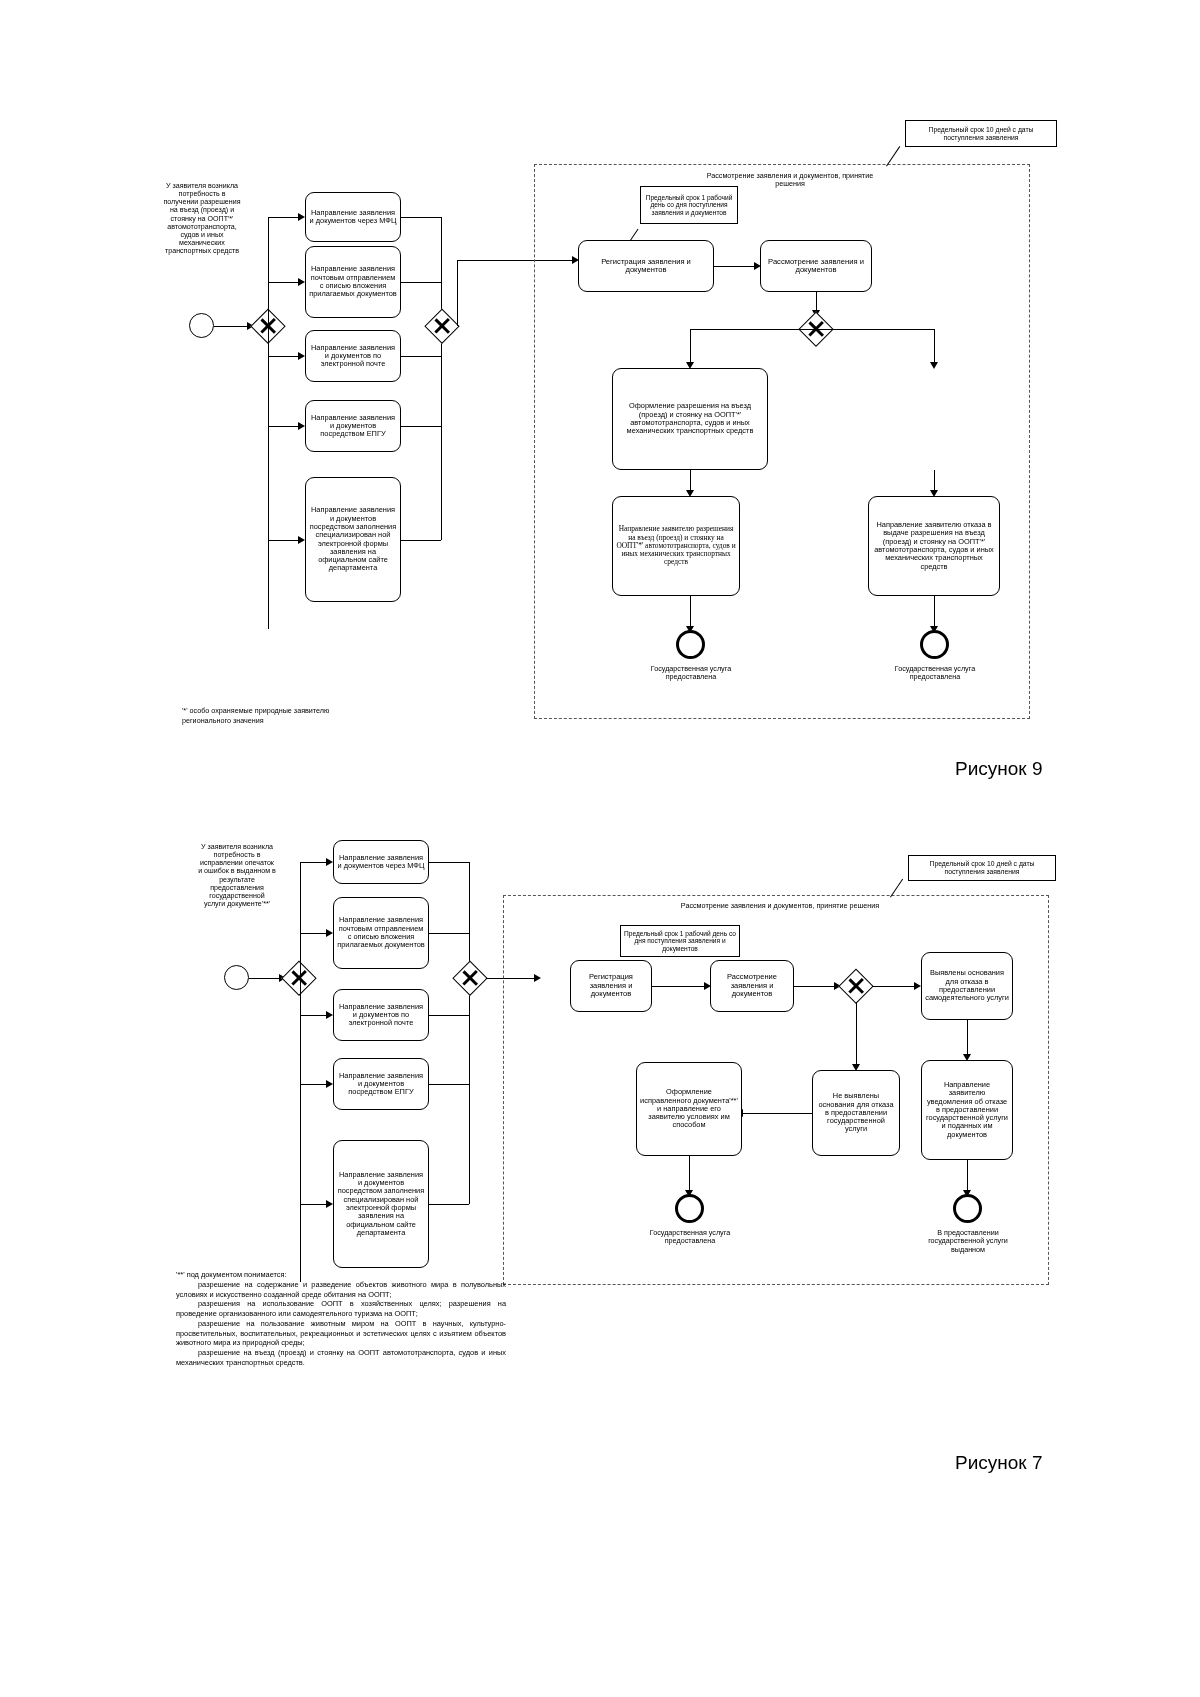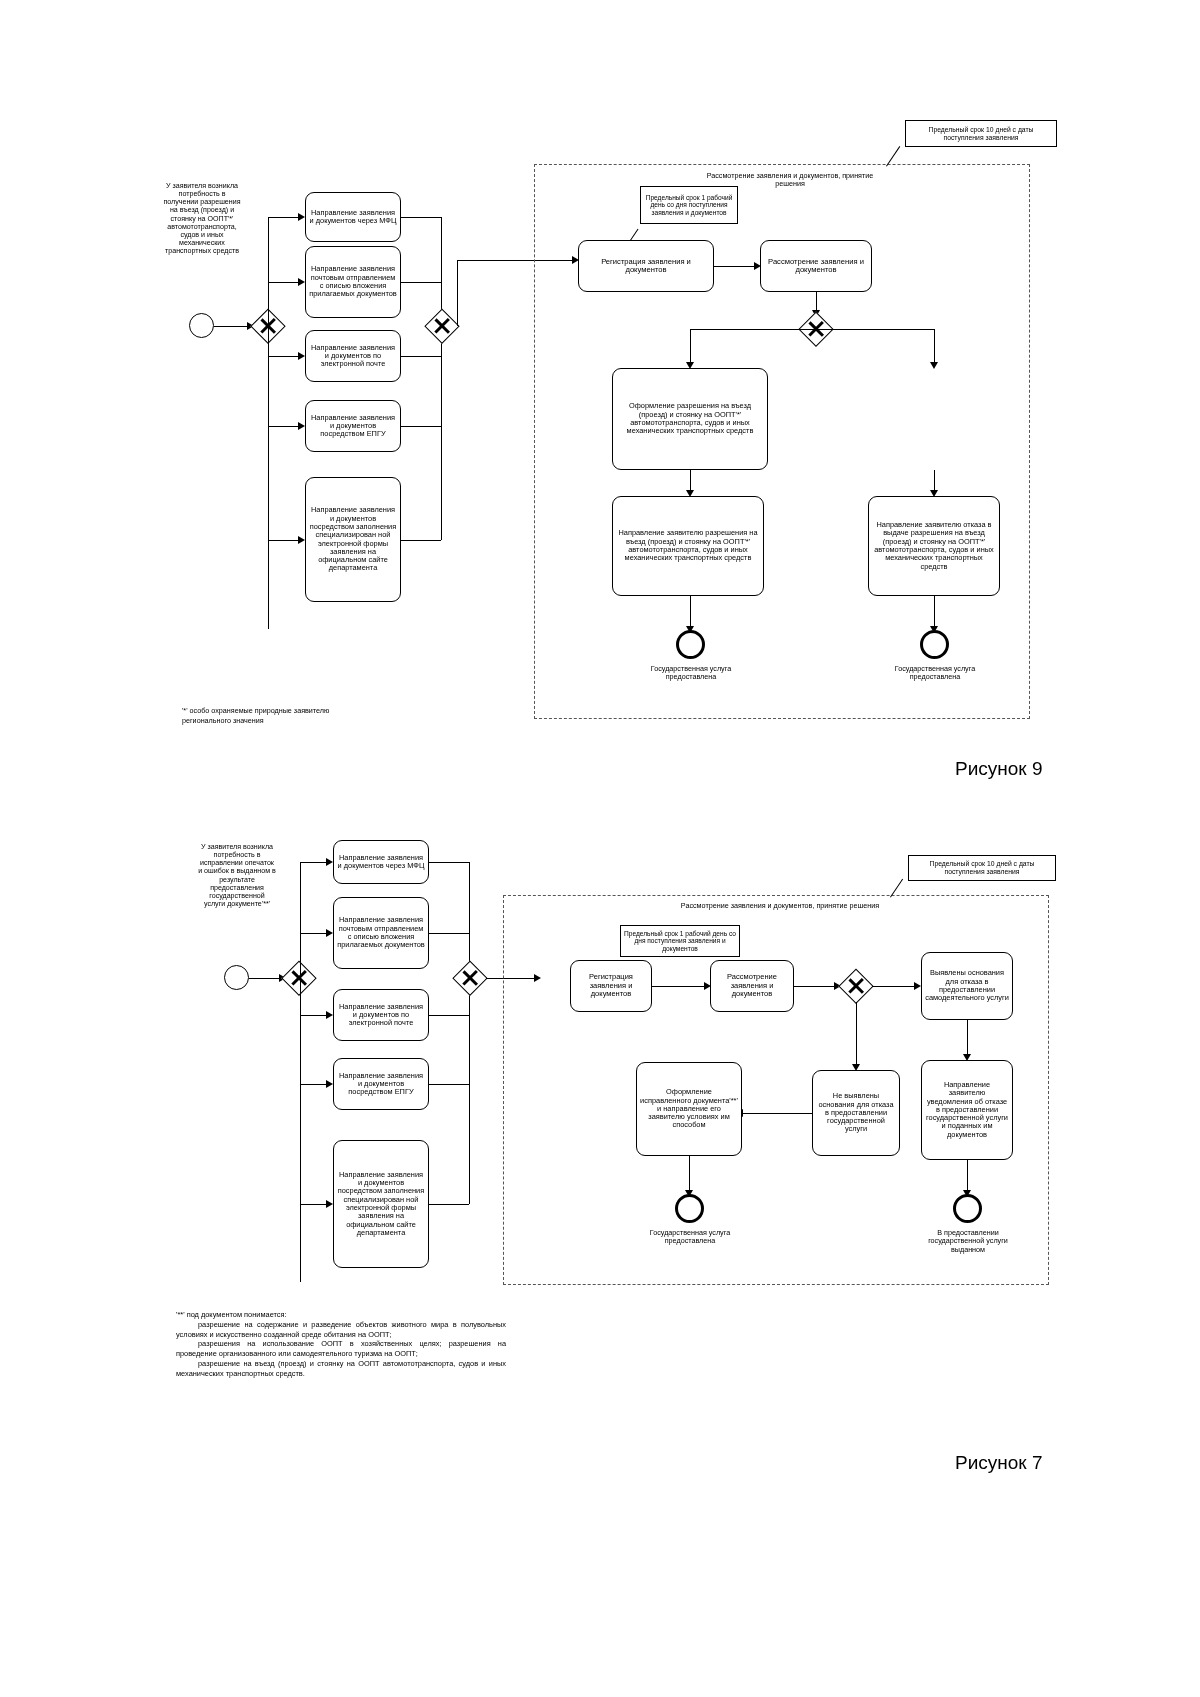--- a/index.html
+++ b/index.html
@@ -233,21 +233,21 @@
   <div class="task" style="left:612px; top:368px; width:156px; height:102px; font-size:7.4px;">
     <span>Оформление   разрешения на въезд (проезд) и стоянку на ООПТ'*' автомототранспорта, судов и иных механических транспортных средств</span>
   </div>
 
 
   <div class="vline" style="left:690px; top:470px; height:22px;"></div>
   <div class="arrow-d" style="left:686px; top:490px;"></div>
   <div class="vline" style="left:934px; top:470px; height:22px;"></div>
   <div class="arrow-d" style="left:930px; top:490px;"></div>
 
-  <div class="task" style="left:612px; top:496px; width:152px; height:100px; font-size:7.4px;">
+  <div class="task" style="left:612px; top:496px; width:128px; height:100px; font-size:7.4px;font-family:Liberation Serif, serif;">
     <span>Направление заявителю разрешения на въезд (проезд) и стоянку на ООПТ'*' автомототранспорта, судов и иных механических транспортных средств</span>
   </div>
 
   <div class="task" style="left:868px; top:496px; width:132px; height:100px; font-size:7.4px;">
     <span>Направление заявителю отказа в выдаче разрешения на въезд (проезд) и стоянку на ООПТ'*' автомототранспорта, судов и иных механических транспортных средств</span>
   </div>
 
   <div class="vline" style="left:690px; top:596px; height:32px;"></div>
   <div class="arrow-d" style="left:686px; top:626px;"></div>
   <div class="vline" style="left:934px; top:596px; height:32px;"></div>
@@ -385,22 +385,23 @@
   <div class="vline" style="left:689px; top:1156px; height:36px;"></div>
   <div class="arrow-d" style="left:685px; top:1190px;"></div>
   <div class="event end" style="left:675px; top:1194px; width:29px; height:29px;"></div>
   <div class="plaintext" style="left:637px; top:1229px; width:106px; font-size:7.2px;">Государственная услуга предоставлена</div>
 
   <div class="vline" style="left:967px; top:1160px; height:32px;"></div>
   <div class="arrow-d" style="left:963px; top:1190px;"></div>
   <div class="event end" style="left:953px; top:1194px; width:29px; height:29px;"></div>
   <div class="plaintext" style="left:915px; top:1229px; width:106px; font-size:7.2px;">В предоставлении государственной услуги выданном</div>
 
-  <div class="footnote" style="left:176px; top:1310px; width:330px;">
+  <div class="footnote" style="left:176px; top:1270px; width:330px;">
     <p>'**' под документом понимается:</p>
     <p class="ind">разрешение на  содержание и разведение объектов животного мира в полувольных условиях и искусственно созданной среде обитания на ООПТ;</p>
     <p class="ind">разрешения на использование ООПТ в хозяйственных целях; разрешения на  проведение организованного  или  самодеятельного туризма на ООПТ;</p>
+    <p class="ind">разрешение на пользование  животным миром на ООПТ в научных, культурно-просветительных, воспитательных, рекреационных и эстетических целях с изъятием объектов животного мира из природной среды;</p>
     <p class="ind">разрешение на въезд (проезд) и стоянку на ООПТ автомототранспорта, судов и иных механических транспортных средств.</p>
   </div>
 
   <div class="fignum" style="left:955px; top:1452px;">Рисунок 7</div>
 
 </div>
 
 </body></html>

